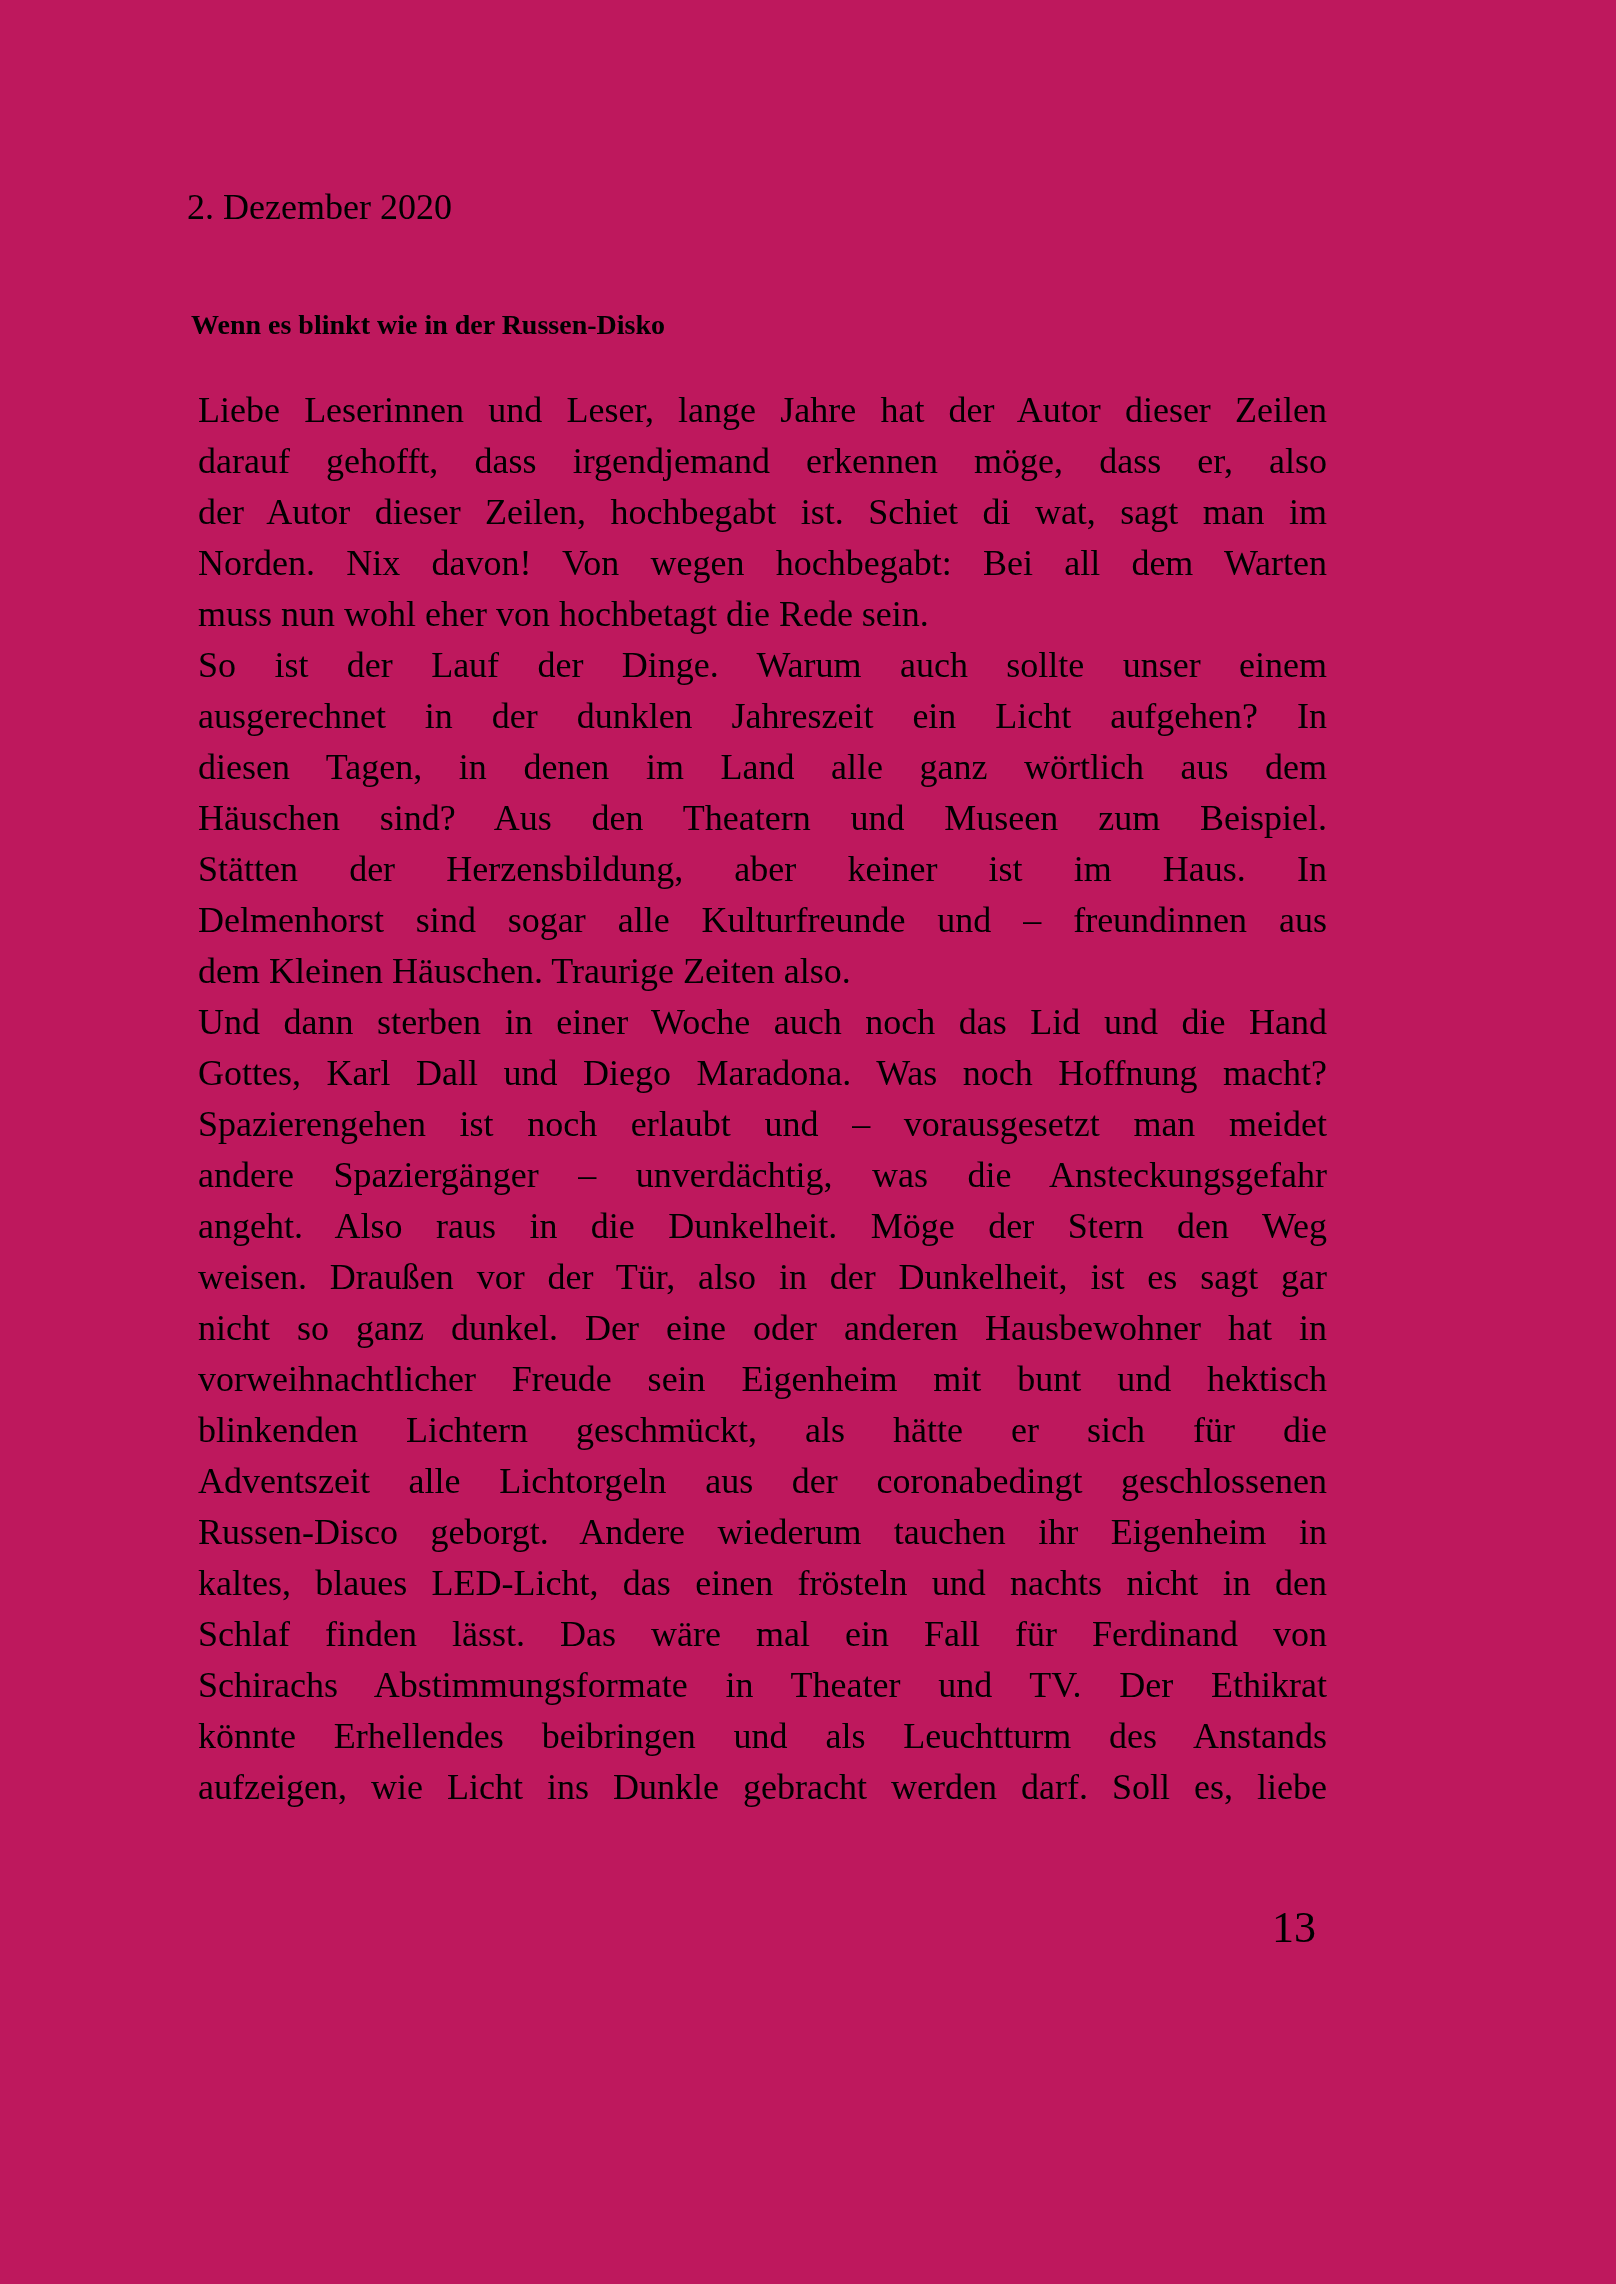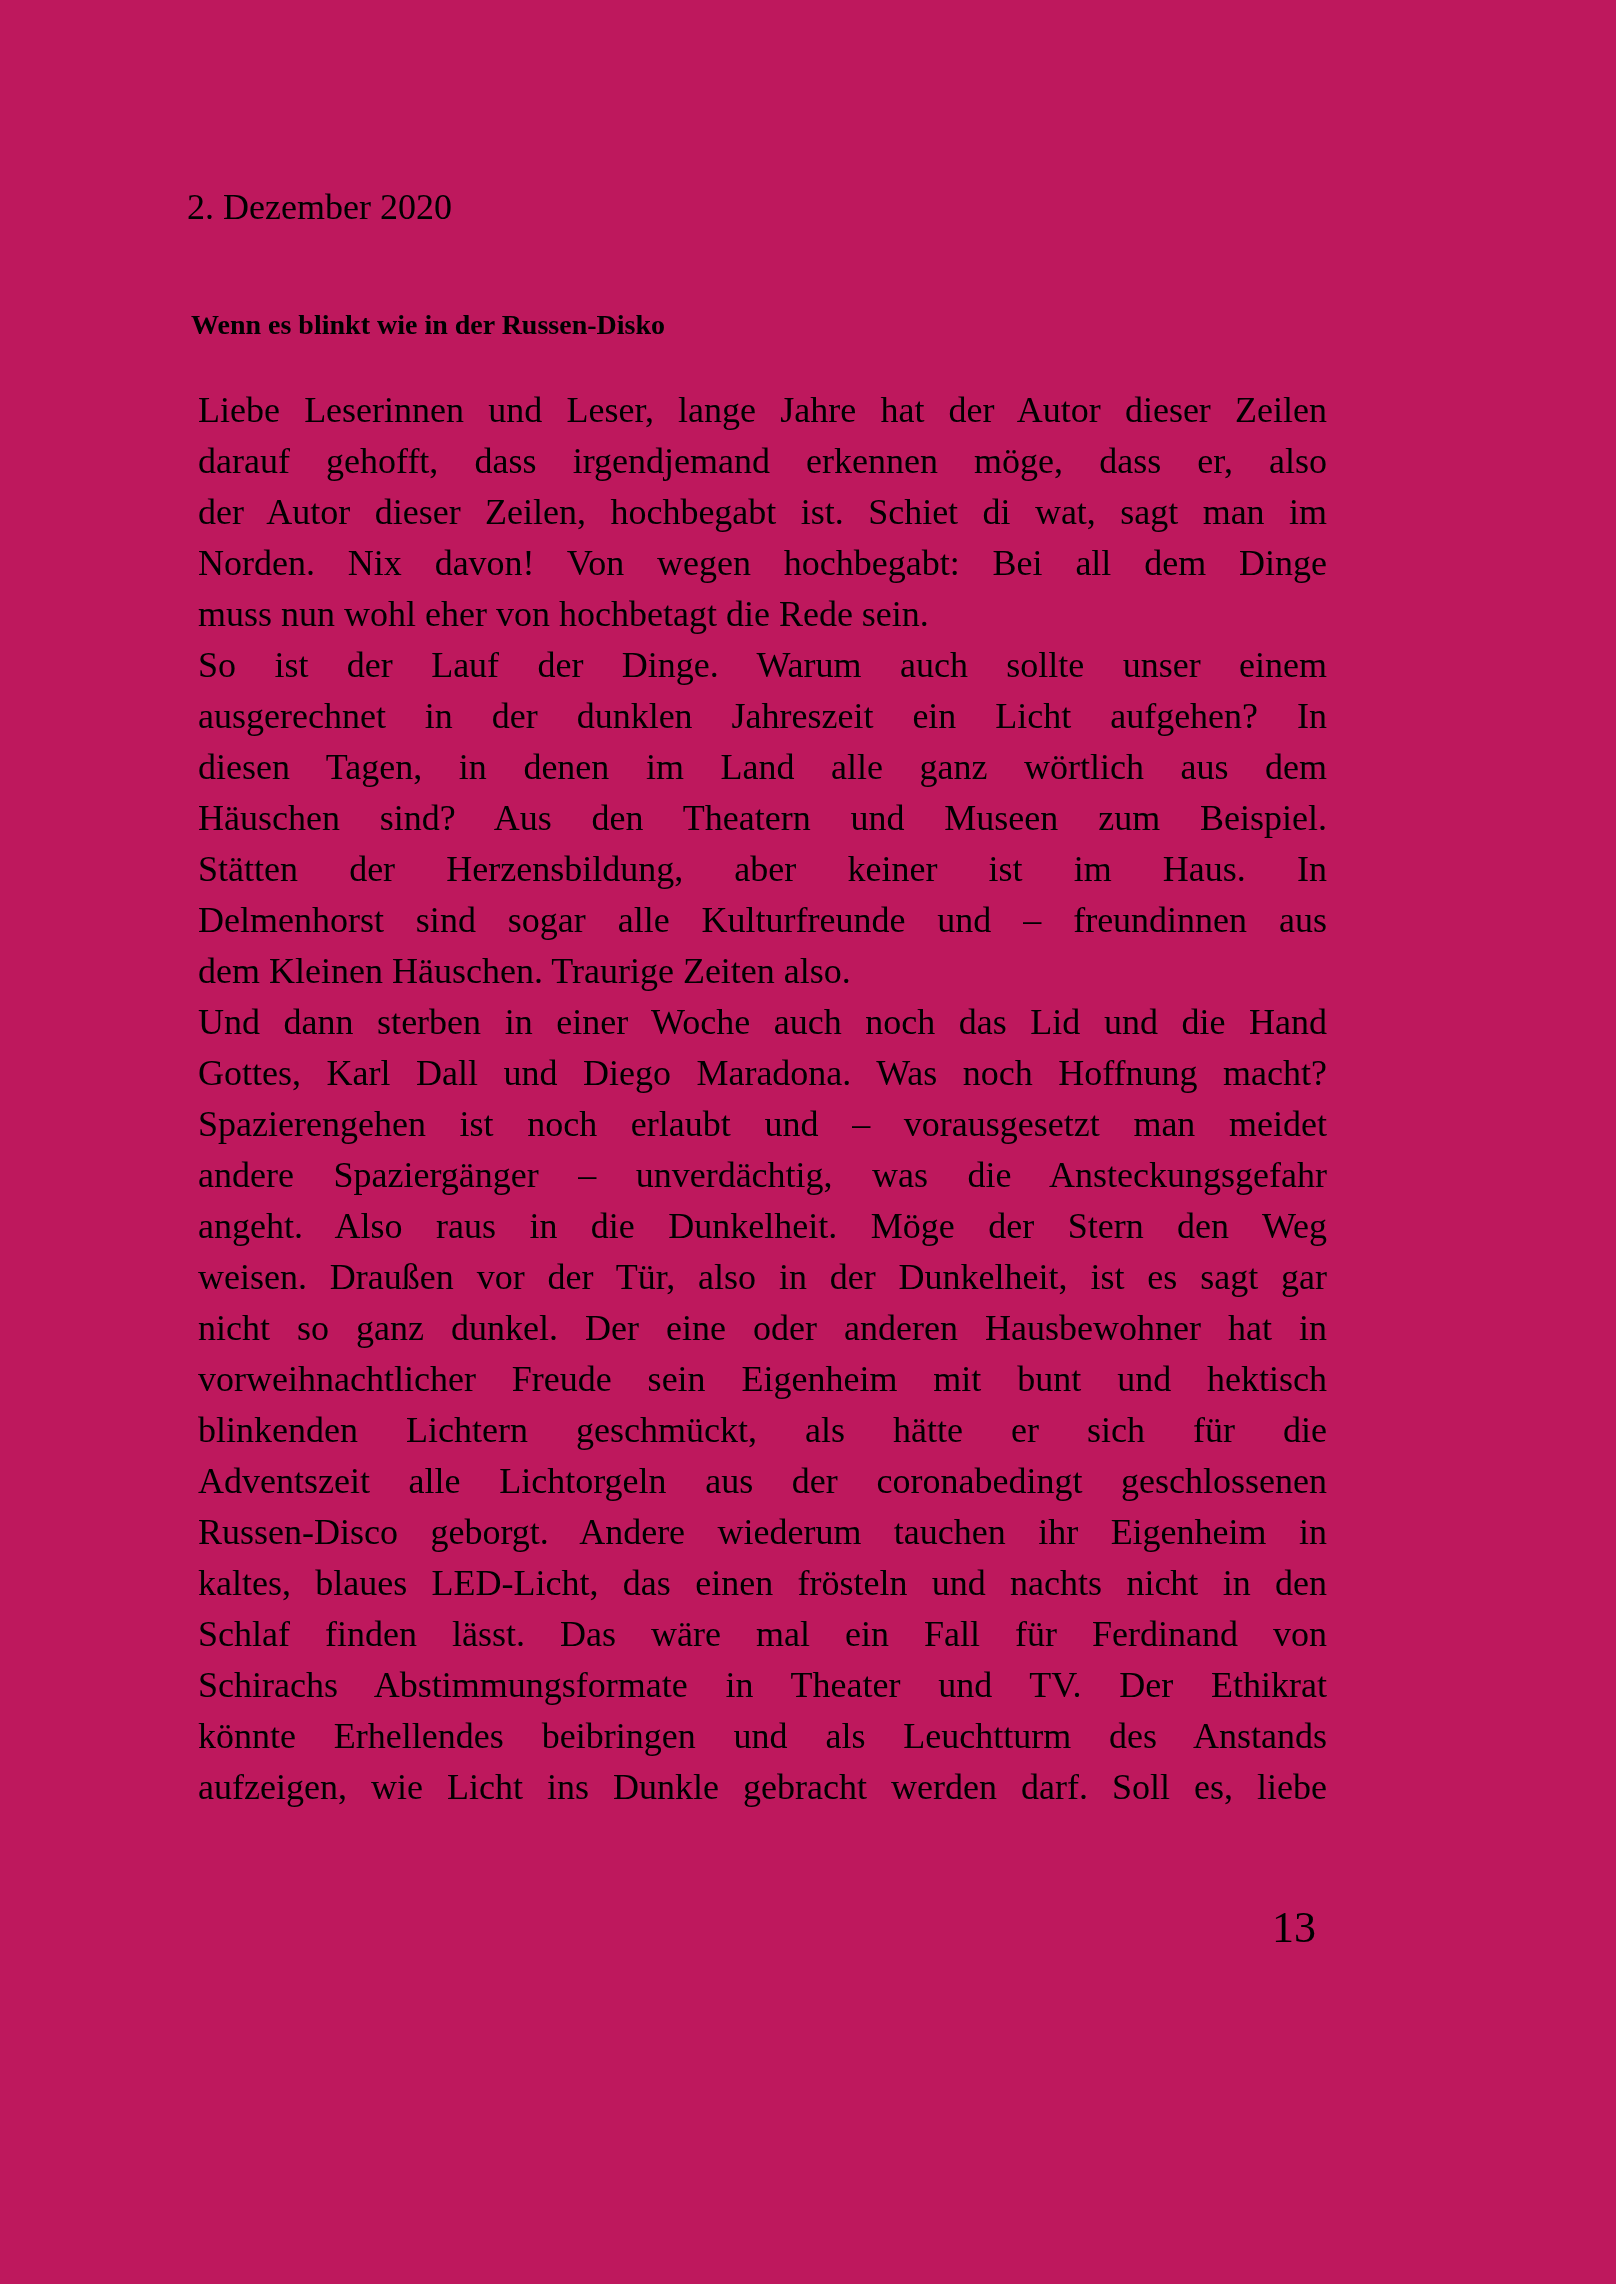--- a/index.html
+++ b/index.html
@@ -65,21 +65,21 @@
 
 <div class="sheet">
   <div class="date-line">2. Dezember 2020</div>
 
   <h1 class="article-heading">Wenn es blinkt wie in der Russen-Disko</h1>
 
   <div class="article-body" id="article-body">
       <div class="line">Liebe Leserinnen und Leser, lange Jahre hat der Autor dieser Zeilen</div>
       <div class="line">darauf gehofft, dass irgendjemand erkennen möge, dass er, also</div>
       <div class="line">der Autor dieser Zeilen, hochbegabt ist. Schiet di wat, sagt man im</div>
-      <div class="line">Norden. Nix davon! Von wegen hochbegabt: Bei all dem Dinge</div>
+      <div class="line">Norden. Nix davon! Von wegen hochbegabt: Bei all dem Warten</div>
       <div class="line last">muss nun wohl eher von hochbetagt die Rede sein.</div>
       <div class="line">So ist der Lauf der Dinge. Warum auch sollte unser einem</div>
       <div class="line">ausgerechnet in der dunklen Jahreszeit ein Licht aufgehen? In</div>
       <div class="line">diesen Tagen, in denen im Land alle ganz wörtlich aus dem</div>
       <div class="line">Häuschen sind? Aus den Theatern und Museen zum Beispiel.</div>
       <div class="line">Stätten der Herzensbildung, aber keiner ist im Haus. In</div>
       <div class="line">Delmenhorst sind sogar alle Kulturfreunde und – freundinnen aus</div>
       <div class="line last">dem Kleinen Häuschen. Traurige Zeiten also.</div>
       <div class="line">Und dann sterben in einer Woche auch noch das Lid und die Hand</div>
       <div class="line">Gottes, Karl Dall und Diego Maradona. Was noch Hoffnung macht?</div>

